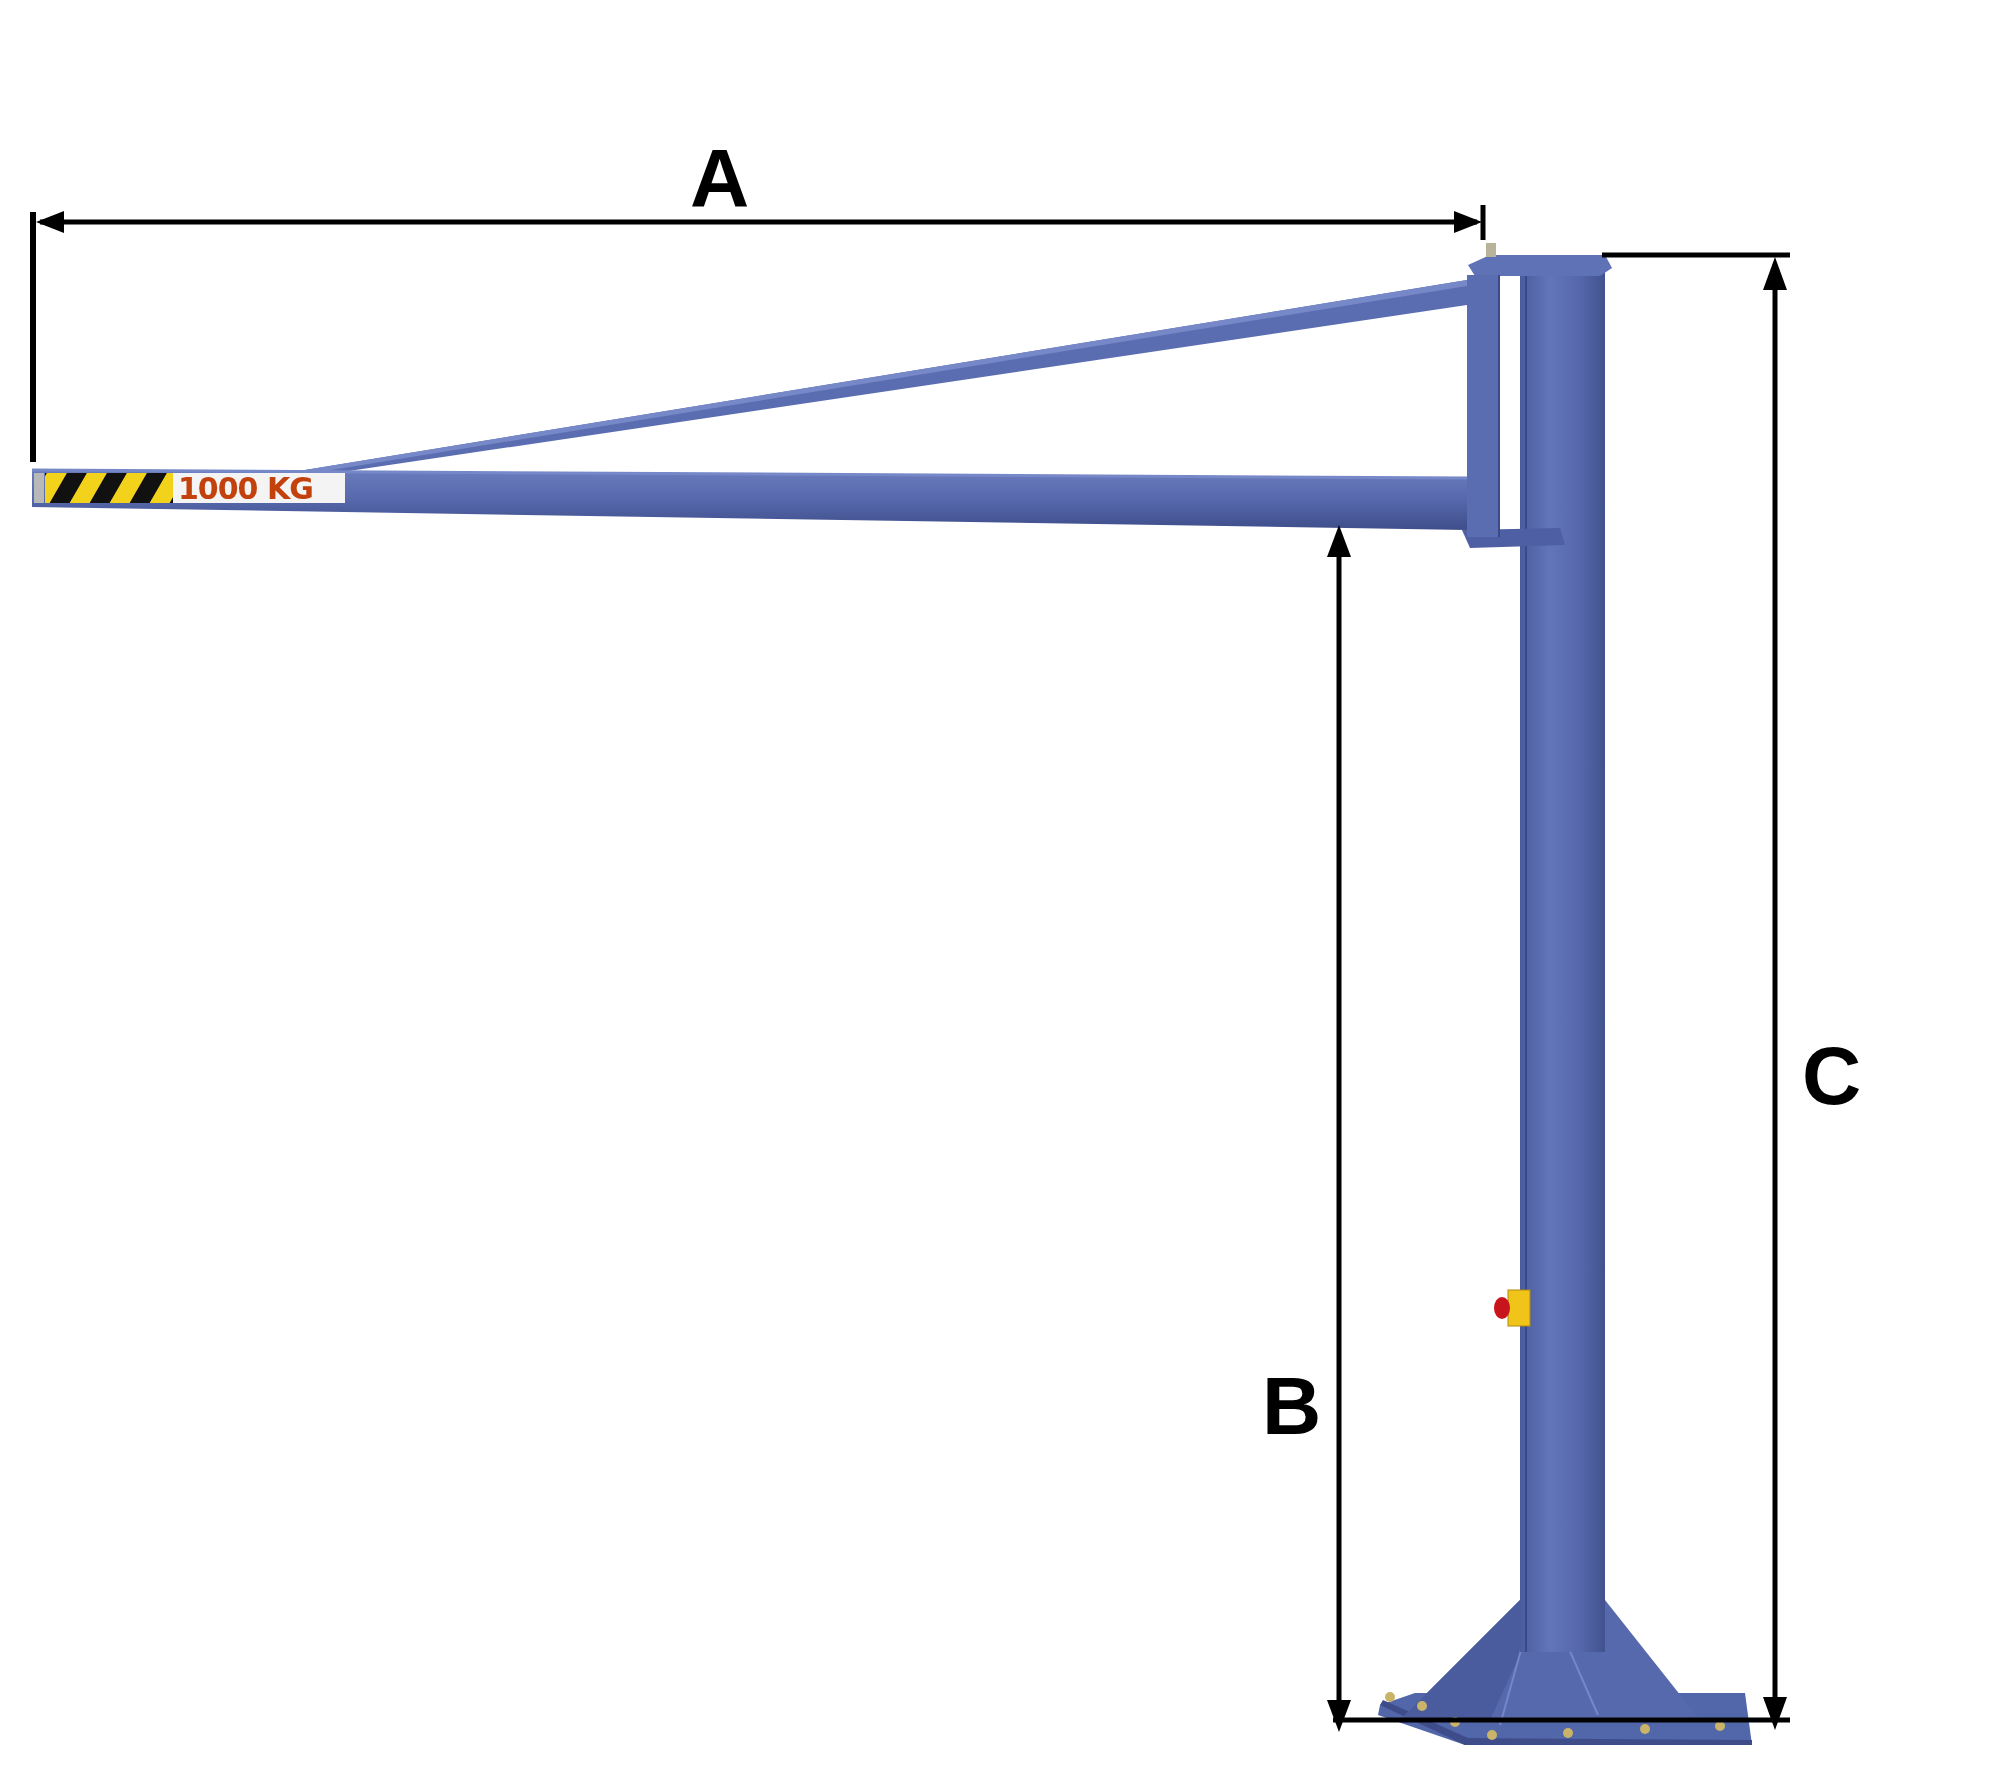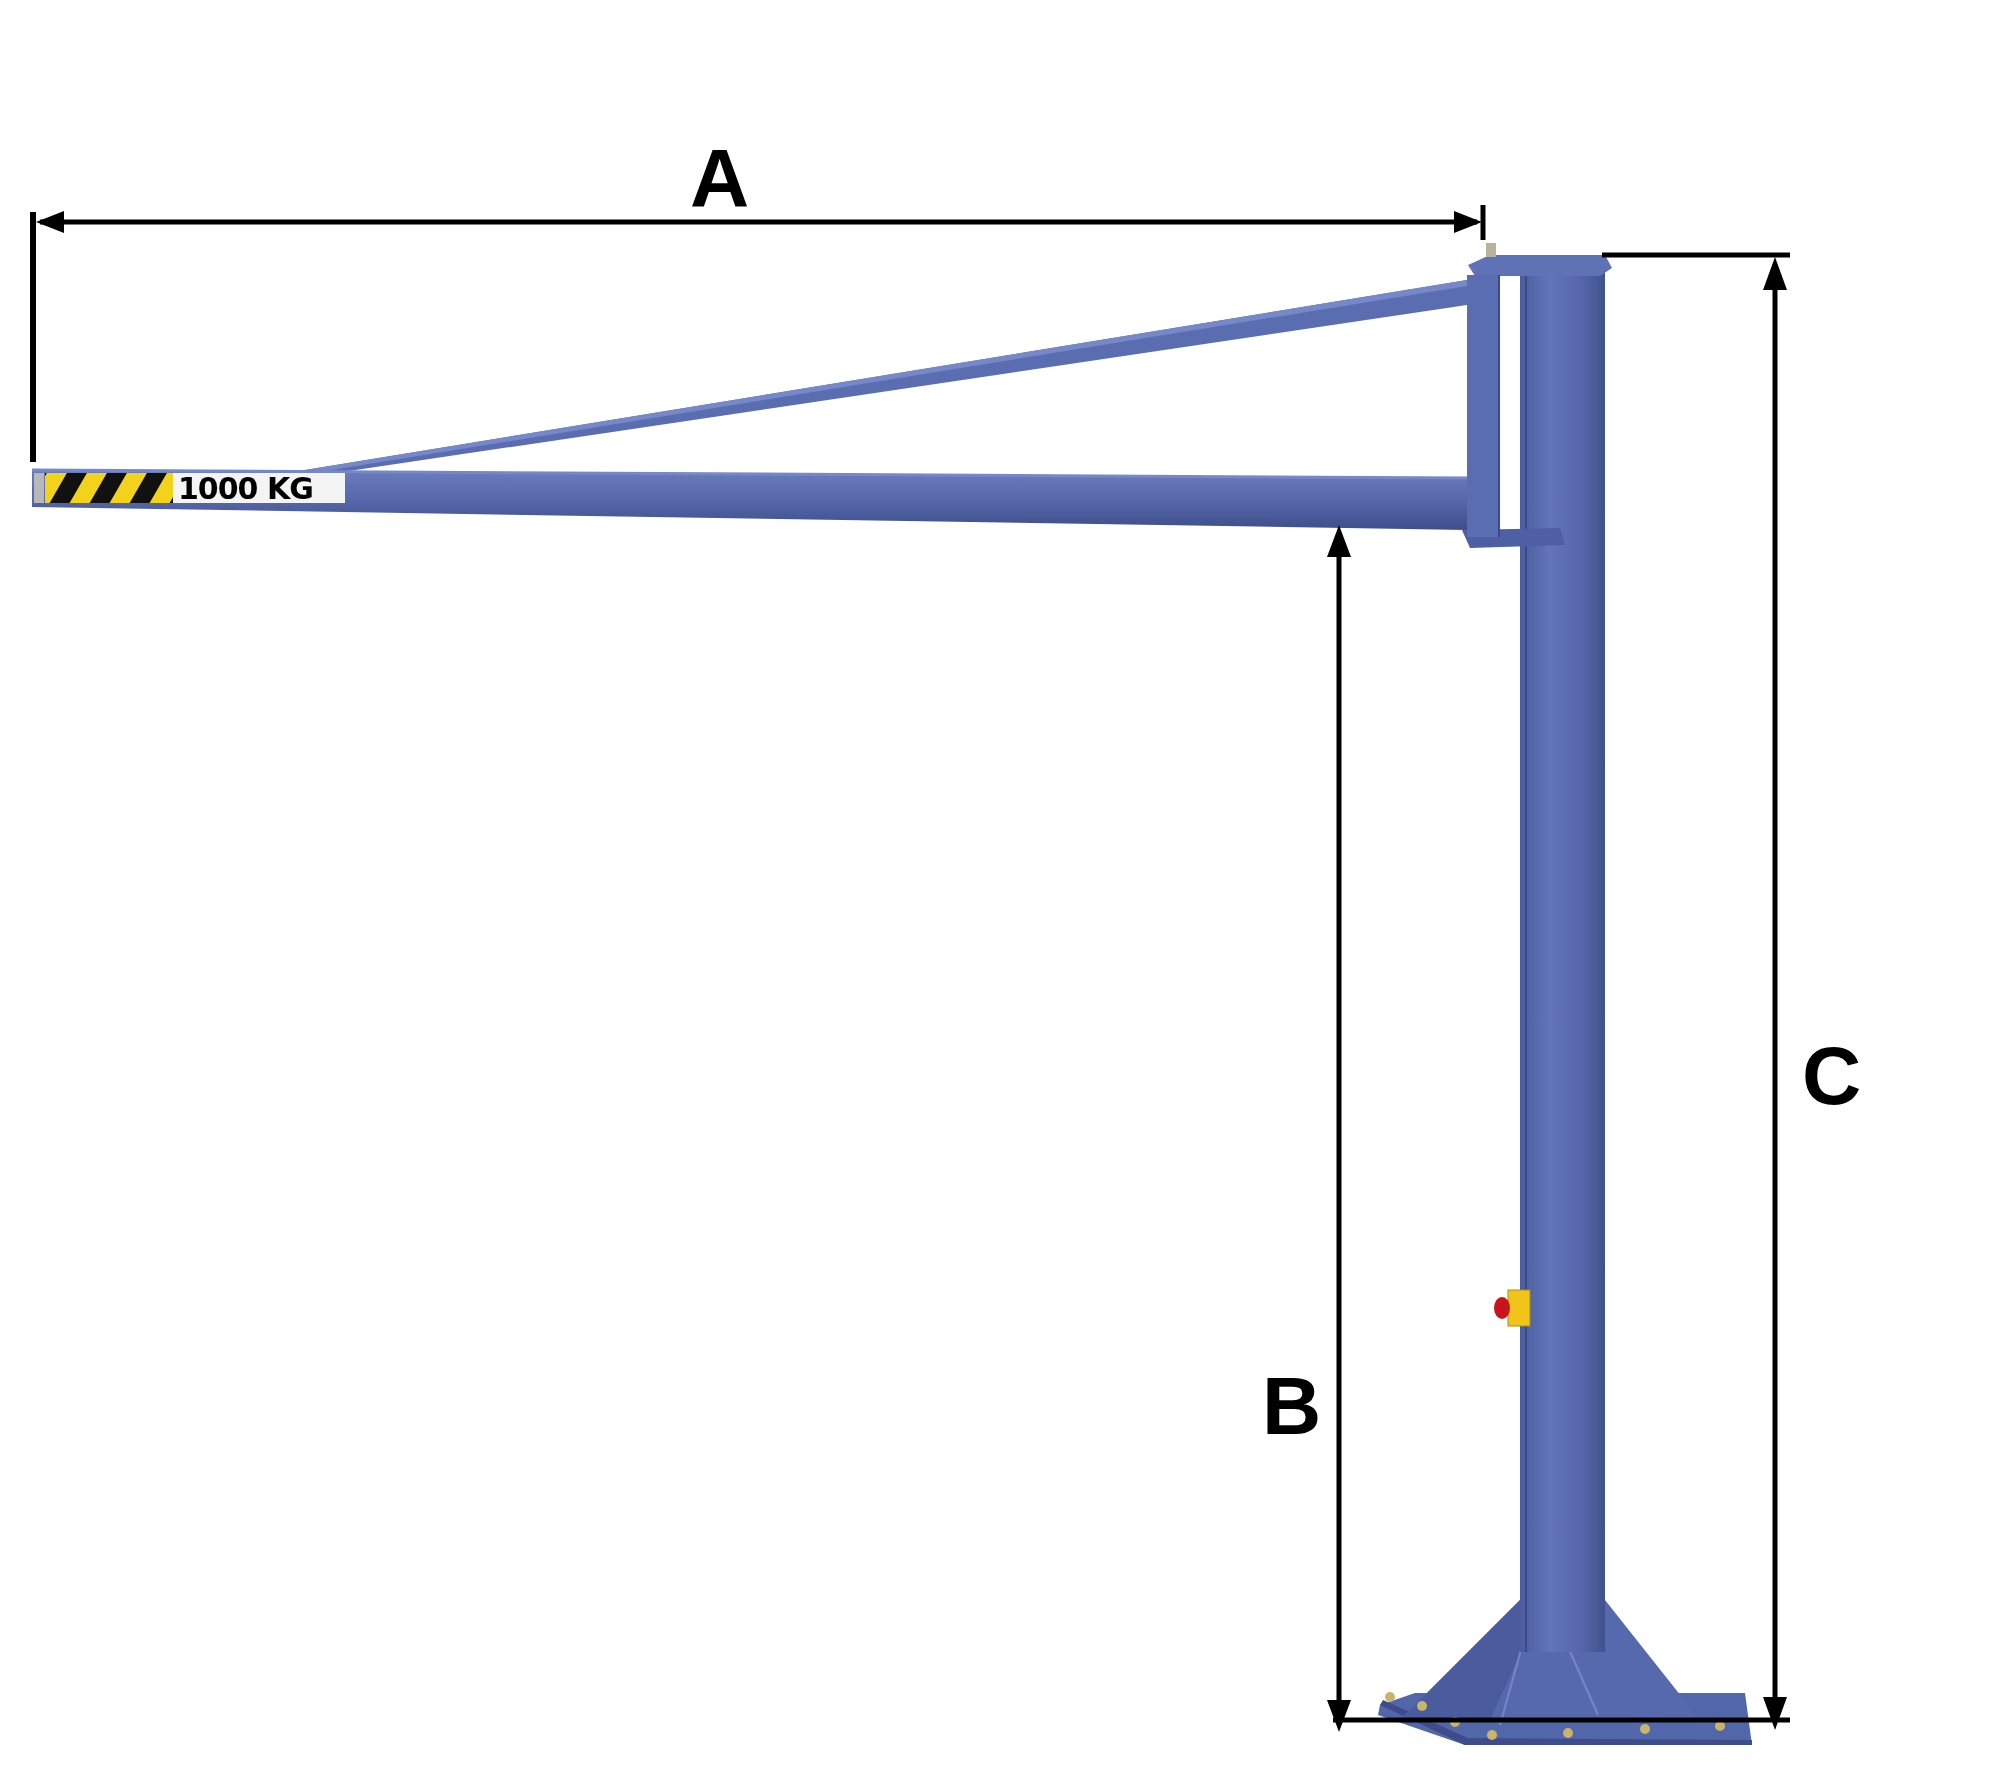--- a/index.html
+++ b/index.html
@@ -1,19 +1,19 @@
 <!DOCTYPE html>
 <html><head>
 <meta charset="utf-8">
 <style>
   html, body { margin:0; padding:0; background:#ffffff; }
   body { width:2000px; height:1790px; position:relative; overflow:hidden; font-family:"Liberation Sans", sans-serif; }
   svg { position:absolute; left:0; top:0; }
   .dim-label { position:absolute; font-family:"Liberation Sans", sans-serif; font-weight:bold; color:#000; font-size:82px; line-height:1; }
-  .capacity { position:absolute; font-family:"DejaVu Sans", sans-serif; font-weight:bold; color:#000000; font-size:30px; letter-spacing:-1px; line-height:1; }
+  .capacity { position:absolute; font-family:"DejaVu Sans", sans-serif; font-weight:bold; color:#c2410c; font-size:30px; letter-spacing:-1px; line-height:1; }
 </style>
 </head>
 <body>
 
 <svg width="2000" height="1790" viewBox="0 0 2000 1790" xmlns="http://www.w3.org/2000/svg">
   <defs>
     <linearGradient id="pillarGrad" x1="0" x2="1" y1="0" y2="0">
       <stop offset="0" stop-color="#4a5c9e"></stop>
       <stop offset="0.35" stop-color="#6275b8"></stop>
       <stop offset="0.7" stop-color="#5668ab"></stop>

